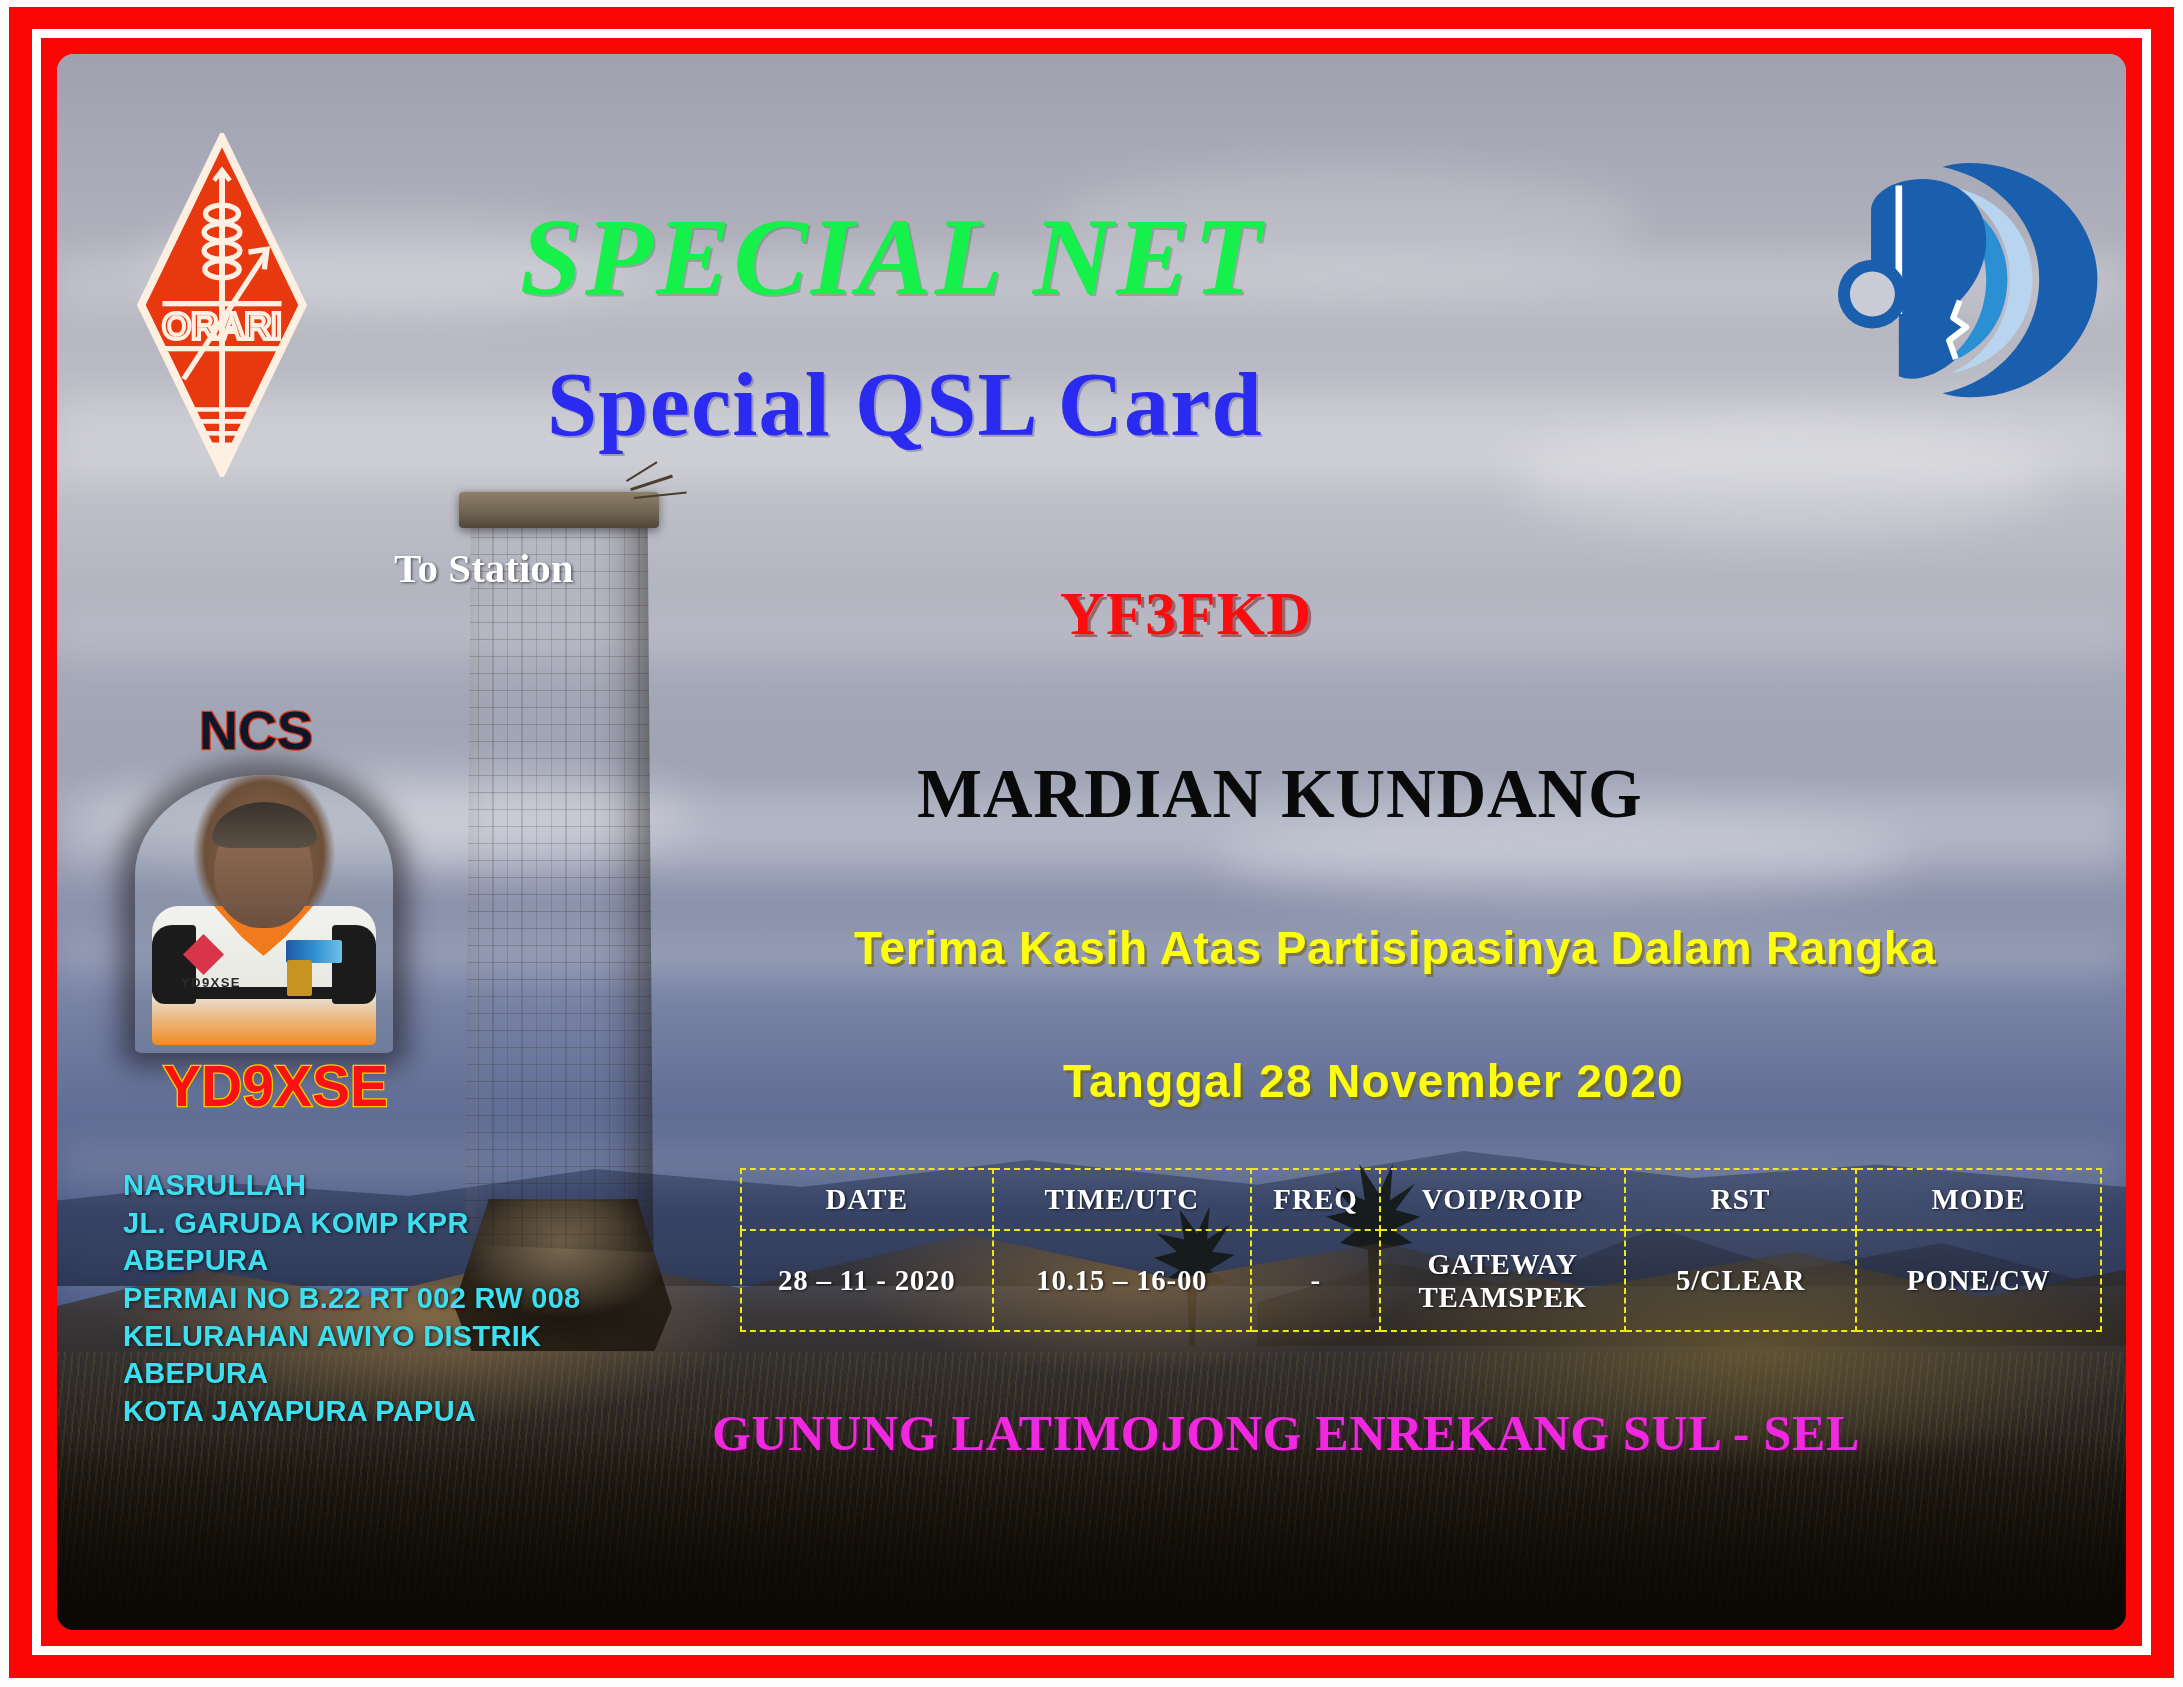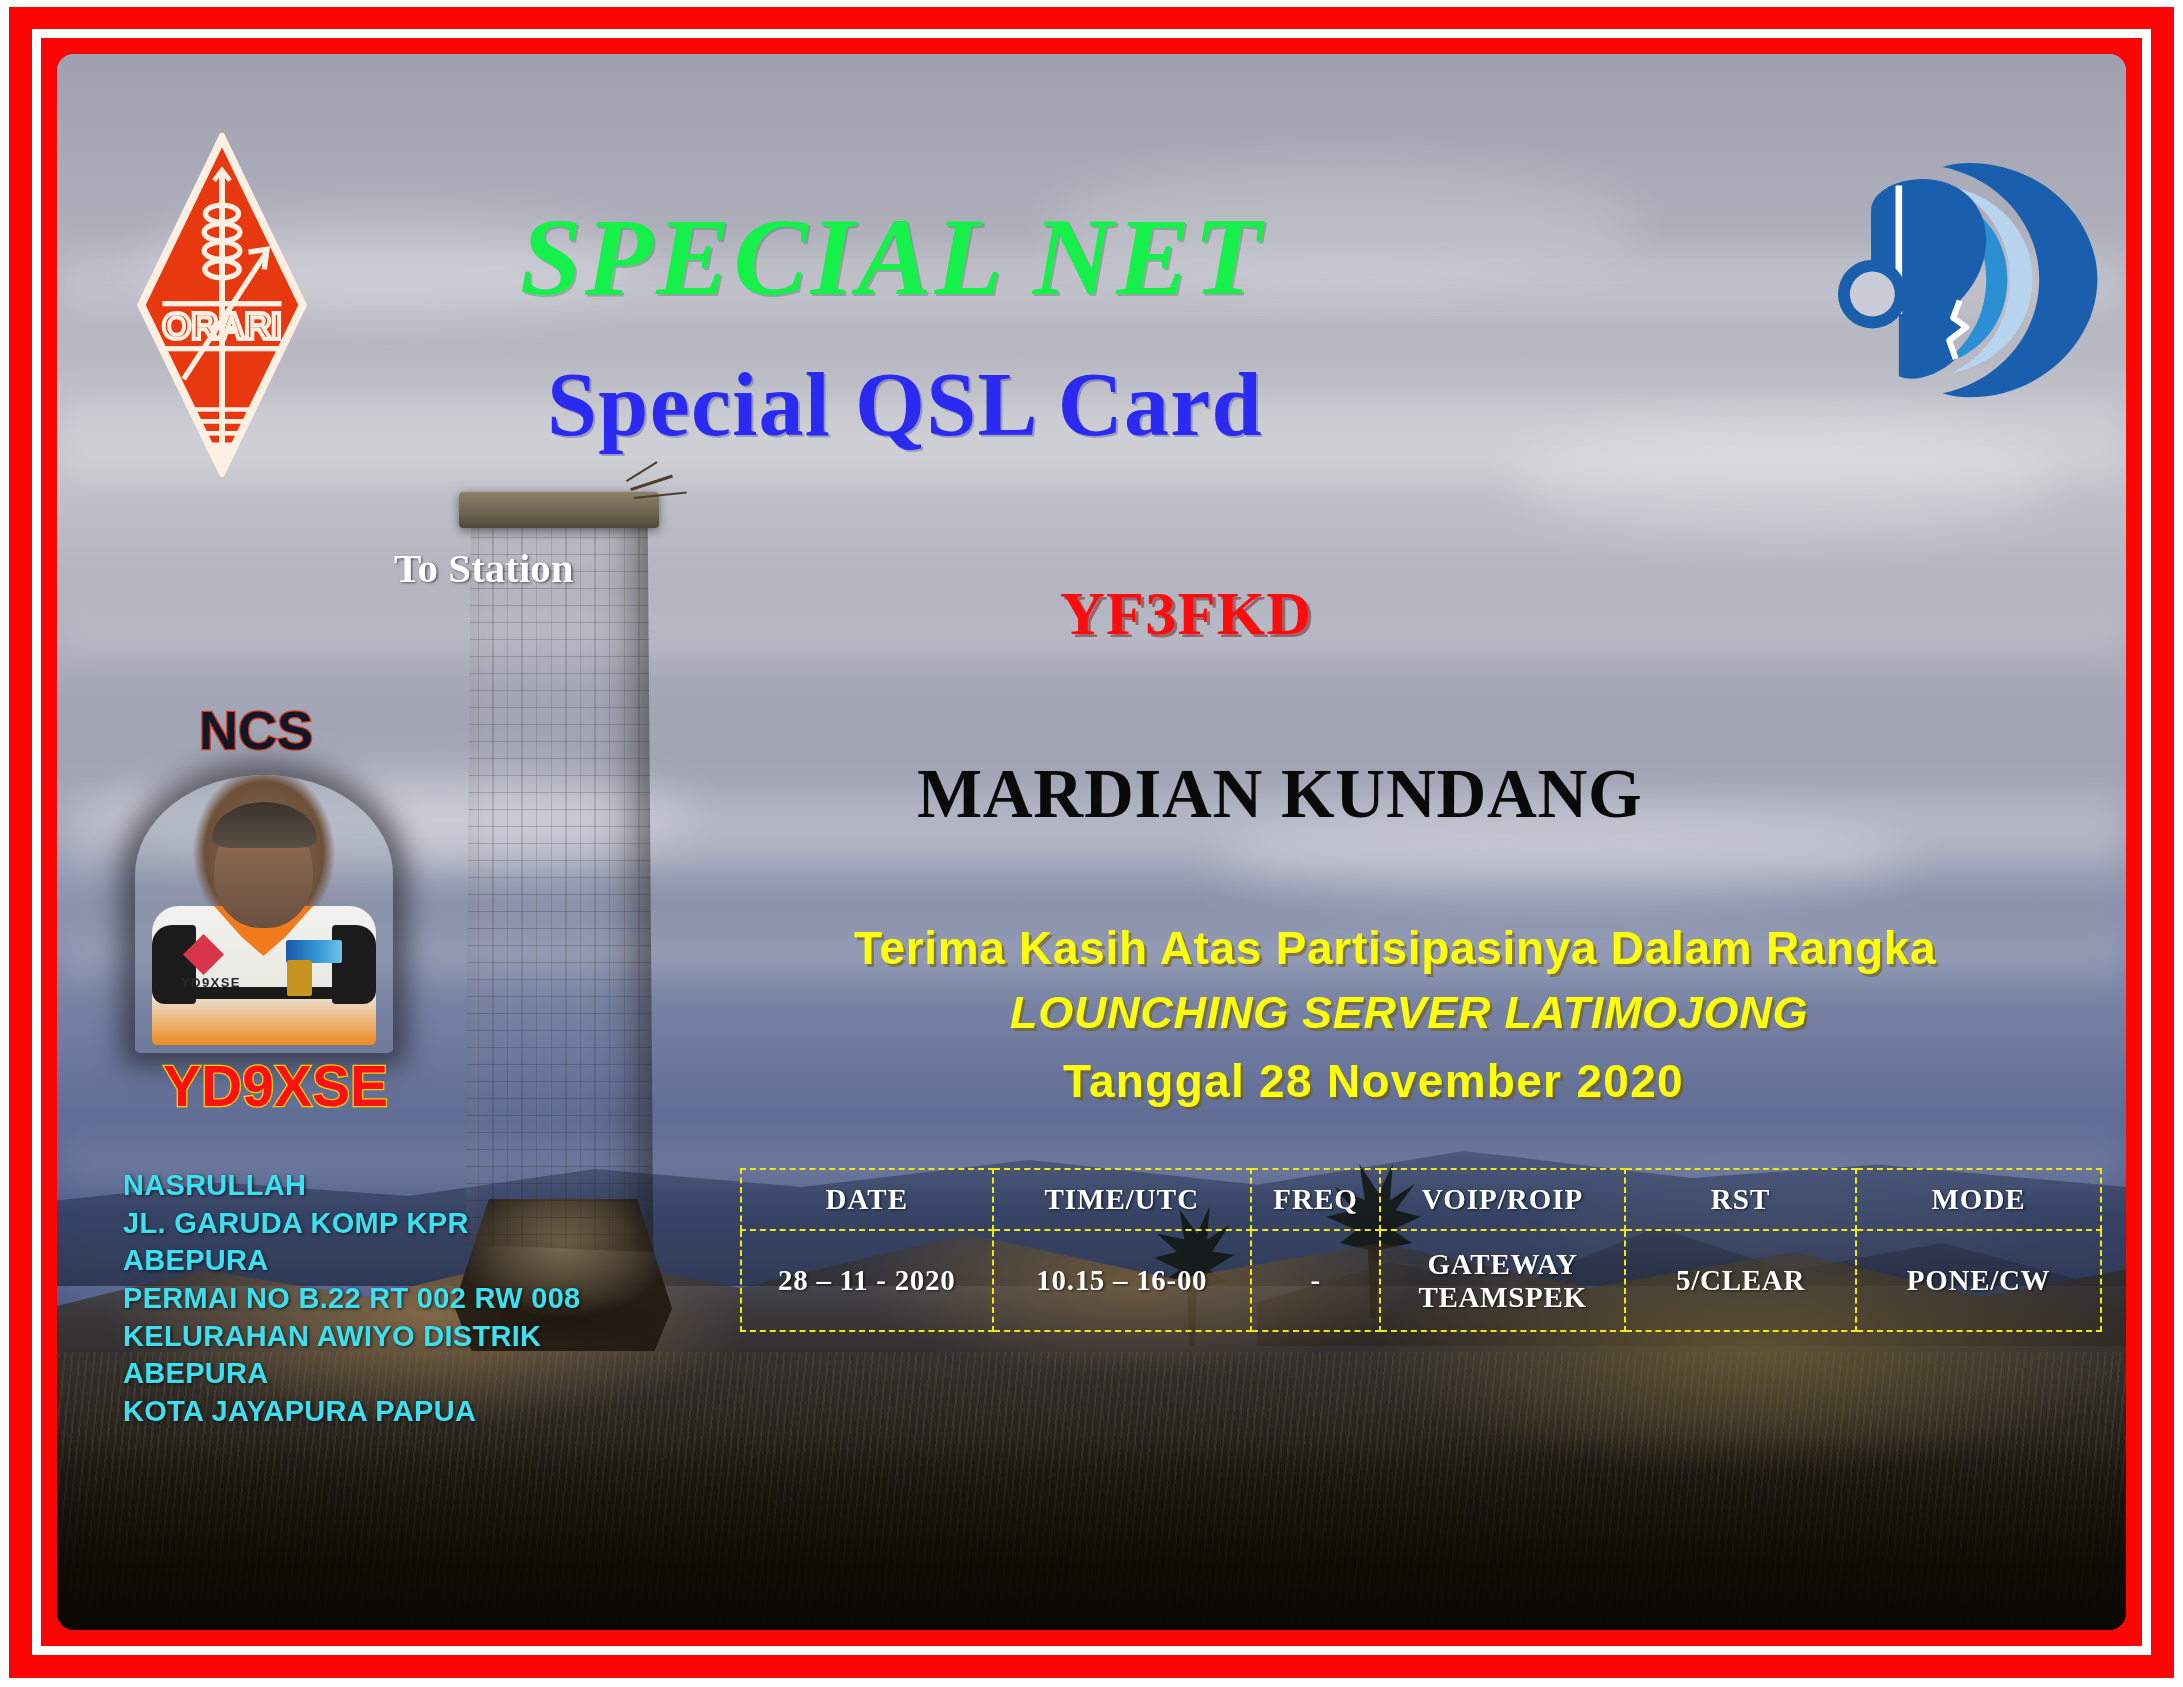--- a/index.html
+++ b/index.html
@@ -489,21 +489,20 @@
       <div>NASRULLAH</div>
       <div>JL. GARUDA KOMP KPR</div>
       <div>ABEPURA</div>
       <div>PERMAI NO B.22 RT 002 RW 008</div>
       <div>KELURAHAN AWIYO DISTRIK</div>
       <div>ABEPURA</div>
       <div>KOTA JAYAPURA PAPUA</div>
     </div>
 
     <div class="abs yellow-line" id="thanks-line1">Terima Kasih Atas Partisipasinya Dalam Rangka</div>
-    <div class="abs yellow-line" id="thanks-line2">LOUNCHING SERVER LATIMOJONG</div>
     <div class="abs yellow-line" id="thanks-line3">Tanggal  28  November  2020</div>
 
     <table id="log-table">
       <thead>
         <tr>
           <th class="col-date">DATE</th>
           <th class="col-time">TIME/UTC</th>
           <th class="col-freq">FREQ</th>
           <th class="col-voip">VOIP/ROIP</th>
           <th class="col-rst">RST</th>
@@ -515,19 +514,20 @@
           <td>28 – 11 - 2020</td>
           <td>10.15 – 16-00</td>
           <td>-</td>
           <td>GATEWAY<br>TEAMSPEK</td>
           <td>5/CLEAR</td>
           <td>PONE/CW</td>
         </tr>
       </tbody>
     </table>
 
+    <div class="abs" id="location-line">GUNUNG LATIMOJONG ENREKANG SUL - SEL</div>
 
     <div class="abs" id="footer-motto">"AMATIR  RADIO ADALAH PROGRESIVE"</div>
     <div class="abs" id="footer-address">Address  : amatir.latimojong.com</div>
 
   </div>
 </div>
 
 
 </body></html>

